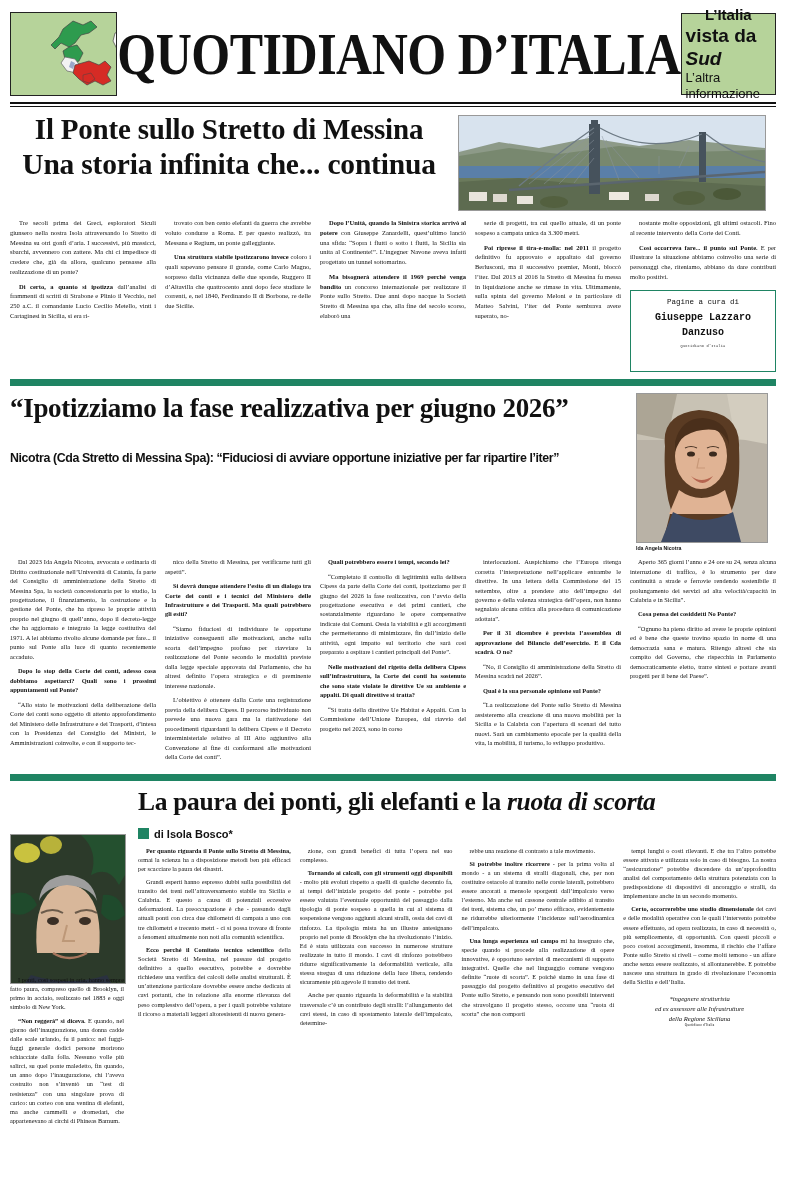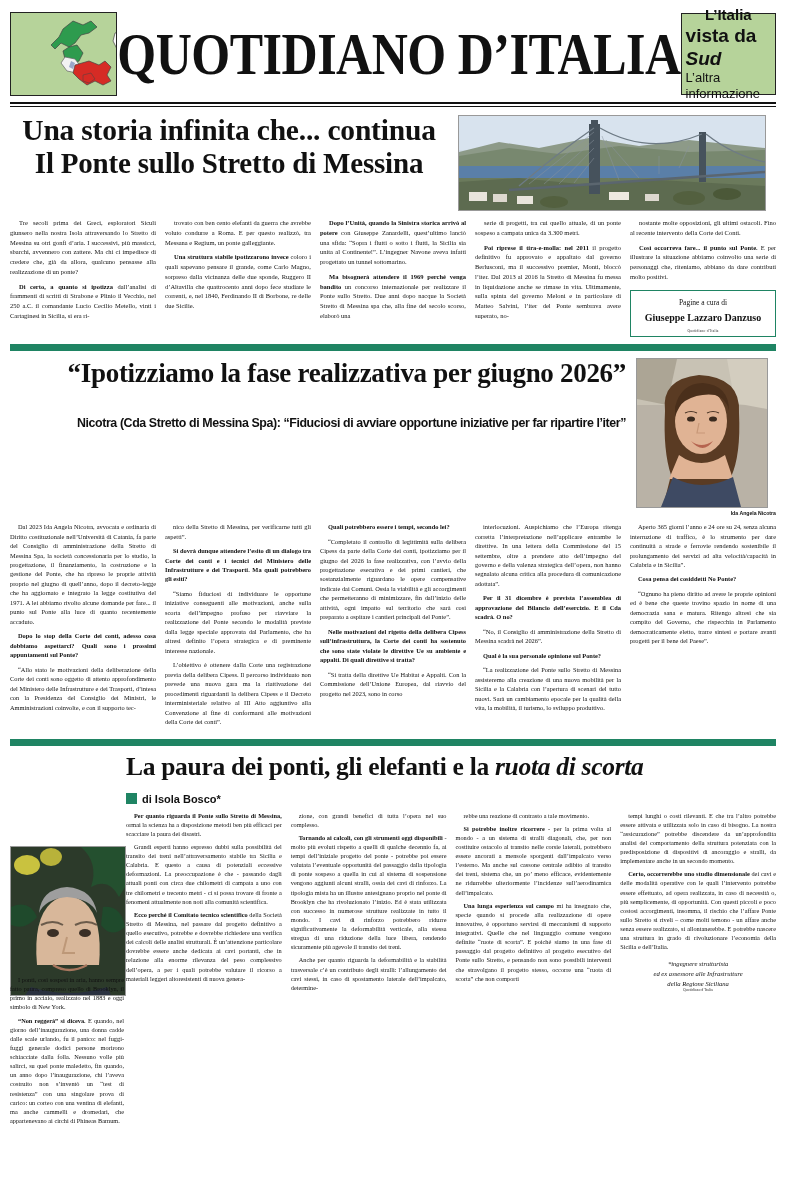--- a/index.html
+++ b/index.html
@@ -59,44 +59,44 @@
   }
   .a1-photo { width:308px; height:96px; margin-top:2px; border:1px solid #999; overflow:hidden; position:relative; }
   .a1-photo svg { display:block; }
 
   .cols { display:flex; gap:9px; margin-top:7px; }
   .col { flex:1; font-size:6.5px; line-height:1.5; text-align:justify; }
   .col p { margin:0 0 5px 0; text-indent:9px; }
   .col b { font-weight:700; }
 
   .credit-box {
-    border:1.5px solid #1f8463; padding:6px 4px 2px 4px; margin-top:8px; text-align:center;
-    font-family:Liberation Serif, serif;
+    border:1.5px solid #1f8463; padding:6px 4px 22px 4px; margin-top:8px; text-align:center;
+    font-family:Liberation Mono, monospace;
   }
   .credit-box .c1 { font-size:7.5px; }
   .credit-box .c2 { font-size:10px; font-weight:700; margin-top:2px; }
   .credit-box .c3 { font-size:3.6px; margin-top:4px; color:#333; letter-spacing:0.2px; }
 
   
   .a2 { position:relative; }
-  .a2-head { display:flex; gap:10px;text-align:right; }
+  .a2-head { display:flex; gap:10px; }
   .a2-headtext { flex:1; }
   .h2 { font-weight:700; font-size:27px; line-height:1.12; letter-spacing:-0.3px; }
   .a2-sub {
     font-family:"Liberation Sans", sans-serif; font-weight:700;
     font-size:12.4px; margin-top:28px; letter-spacing:-0.4px; white-space:nowrap;
   }
   .a2-photo { width:132px; height:150px; border:1px solid #999; overflow:hidden; }
   .photo-cap { font-family:"Liberation Sans", sans-serif; font-size:5.2px; font-weight:700; margin-top:2px; }
   .a2-cols { display:flex; gap:9px; margin-top:6px; }
   .a2-col { flex:1; font-size:6.4px; line-height:1.48; text-align:justify; }
   .a2-col p { margin:0 0 5px 0; text-indent:8px; }
 
   
-  .a3-head { display:flex; align-items:flex-end; }
+  .a3-head { display:flex; gap:12px; align-items:center; }
   .a3-photo { width:116px; height:150px; border:1px solid #999; overflow:hidden; flex:none; }
   .a3-right { flex:1; }
   .h3 { font-weight:700; font-size:25.5px; line-height:1.1; letter-spacing:-0.3px; }
   .h3 i { font-style:italic; }
   .byline { display:flex; align-items:center; gap:5px; margin-top:12px; }
   .byline .sq { width:11px; height:11px; background:#1f8463; }
   .byline .bn { font-family:"Liberation Sans", sans-serif; font-weight:700; font-size:11px; }
   .a3-cols { display:flex; gap:9px; margin-top:6px; }
   .a3-col { flex:1; font-size:6.3px; line-height:1.45; text-align:justify; }
   .a3-col p { margin:0 0 4px 0; text-indent:8px; }
@@ -129,22 +129,22 @@
       <div class="k3">L’altra informazione</div>
     </div>
   </div>
 
   <div class="rule-thick"></div>
   <div class="rule-thin"></div>
 
   <div>
     <div class="a1-top">
       <div class="a1-left">
+        <div class="h1-line">Il Ponte sullo Stretto di Messina</div>
         <div class="h1-line l2">Una storia infinita che... continua</div>
-        <div class="h1-line">Il Ponte sullo Stretto di Messina</div>
       </div>
       <div class="a1-photo">
         <svg width="306" height="94" viewBox="0 0 306 94">
           <rect x="0" y="0" width="306" height="94" fill="#cfdbe6"></rect>
           <rect x="0" y="0" width="306" height="34" fill="#d8e3ee"></rect>
           <path d="M0 36 L40 26 L80 32 L130 22 L180 30 L230 24 L306 32 L306 54 L0 54 Z" fill="#8d9a88"></path>
           <path d="M0 40 L50 32 L100 38 L160 30 L230 36 L306 34 L306 50 L0 50 Z" fill="#78886f"></path>
           <rect x="0" y="50" width="306" height="18" fill="#5a7fa8"></rect>
           <rect x="0" y="62" width="306" height="32" fill="#6b7a5c"></rect>
           <path d="M0 66 L60 62 L120 68 L200 64 L306 70 L306 94 L0 94 Z" fill="#5d6b50"></path>

